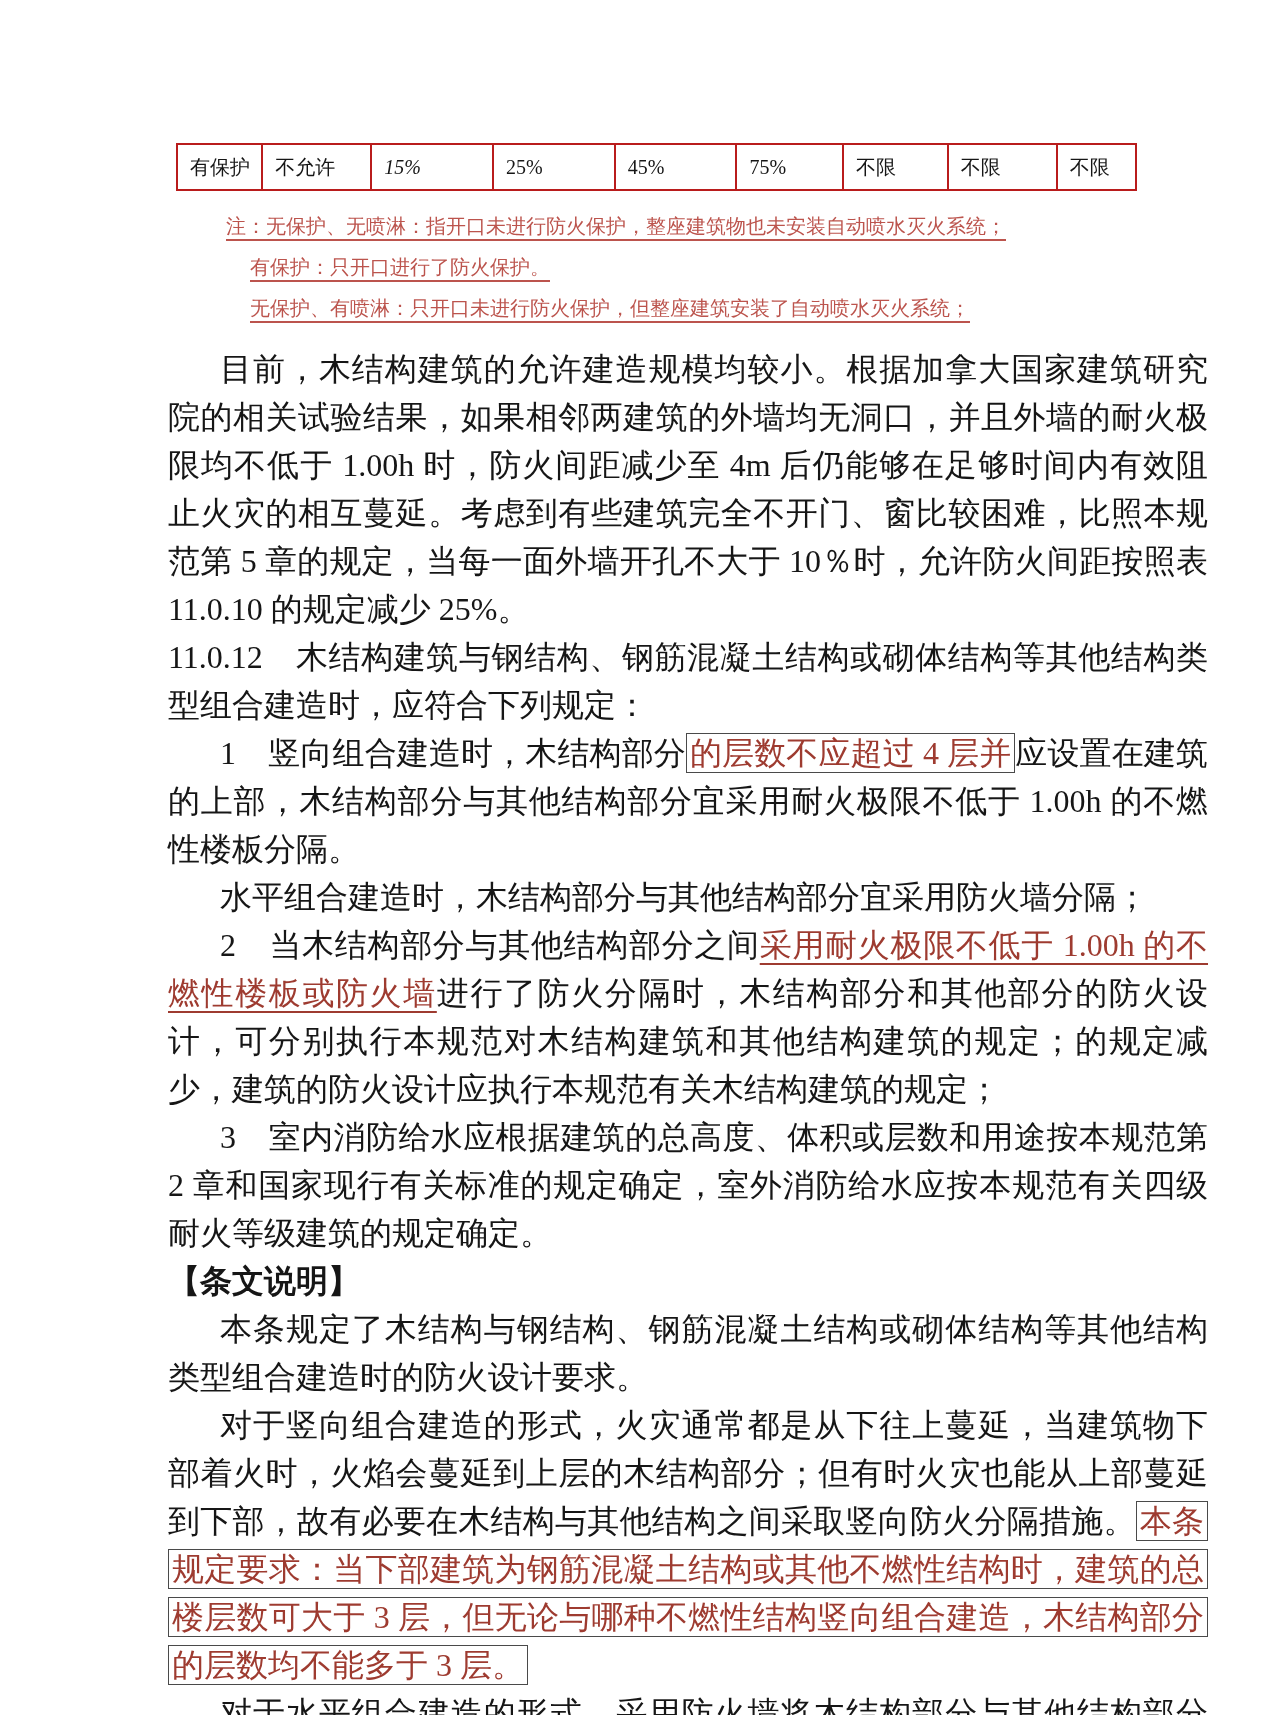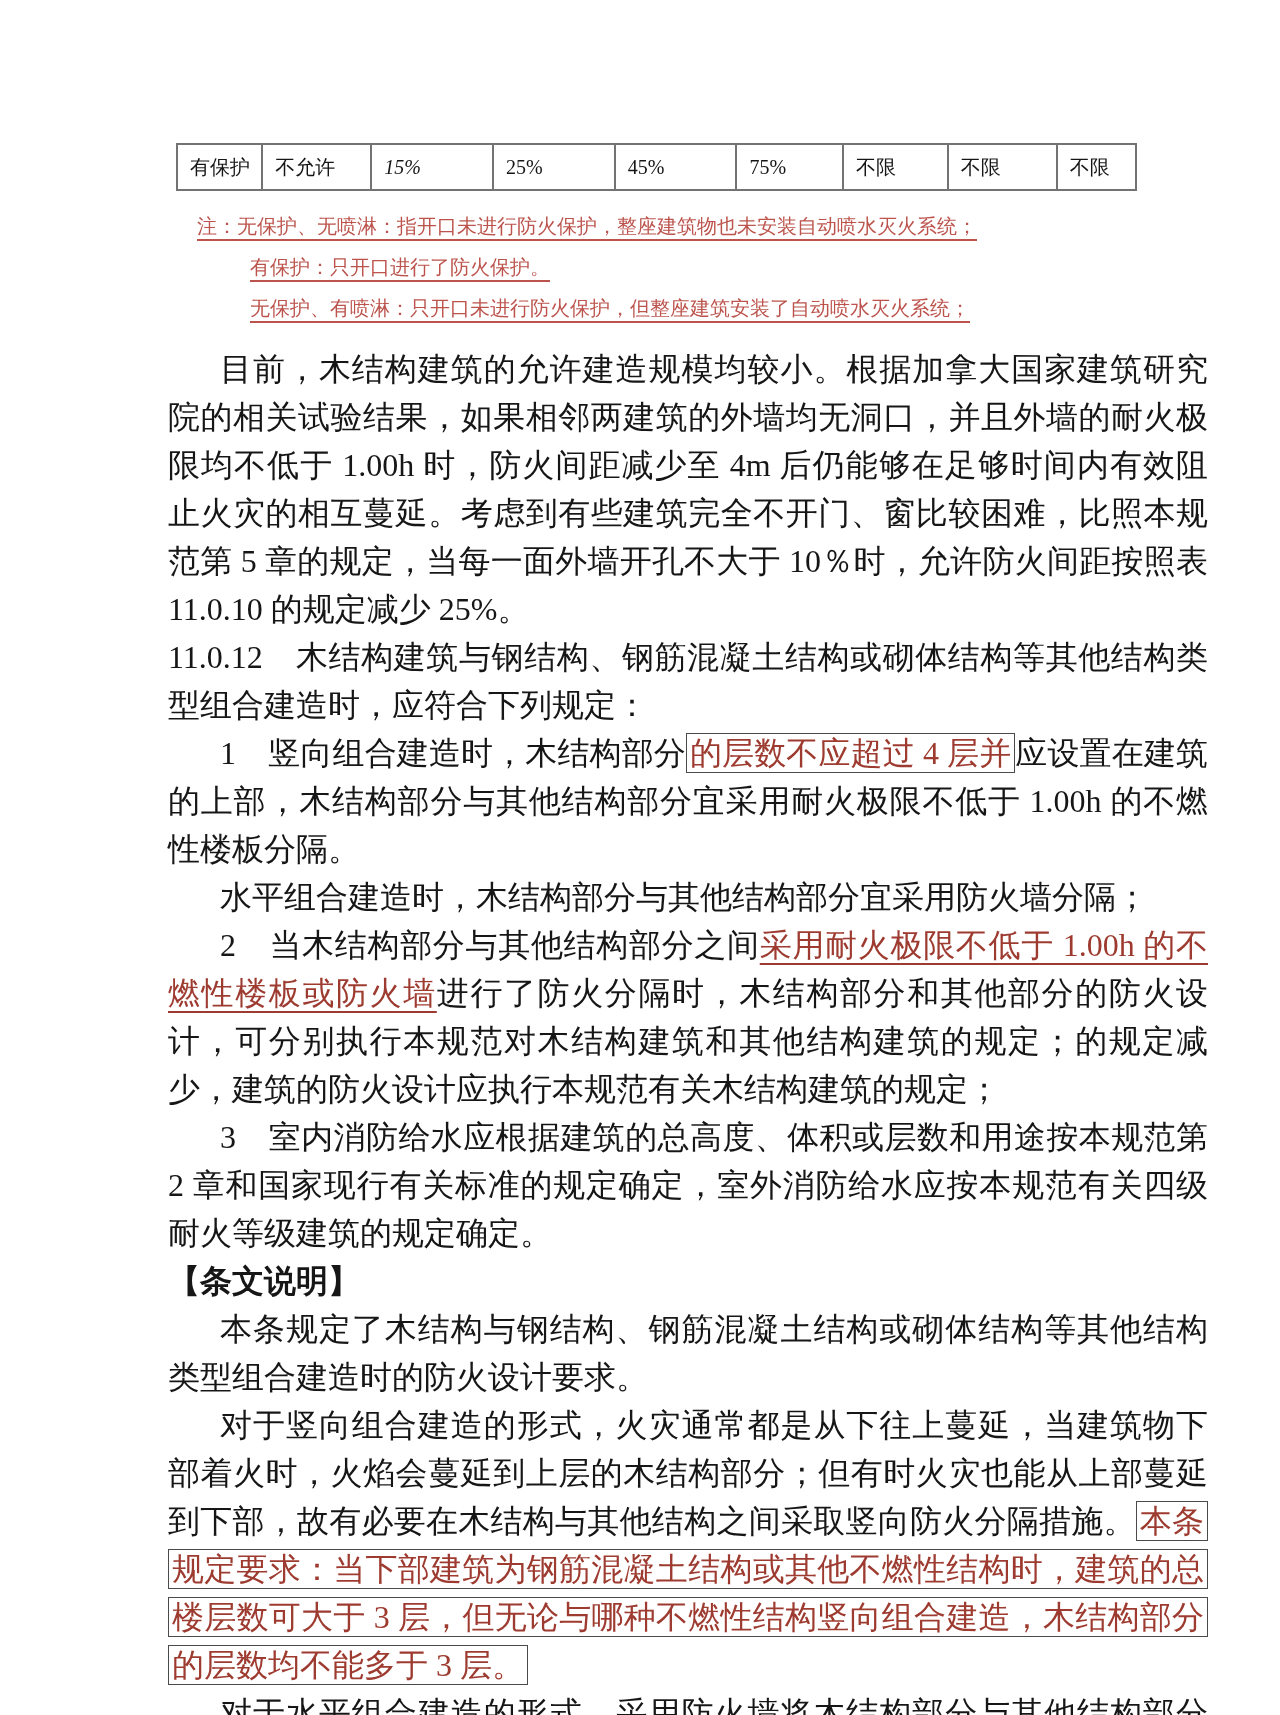--- a/index.html
+++ b/index.html
@@ -25,37 +25,37 @@
   }
 
   
   table.spec {
     border-collapse: collapse;
     table-layout: fixed;
     margin-left: 8px;
     width: 961px;
   }
   table.spec td {
-    border: 2px solid #737373;
+    border: 2px solid #b91c1c;
     height: 44px;
     font-size: 20px;
     padding: 0 0 0 12px;
     vertical-align: middle;
     white-space: nowrap;
     overflow: hidden;
   }
 
   
   .notes {
     margin-top: 15px;
     color: #bc544d;
     font-size: 20px;
     line-height: 41px;
   }
-  .note-line { margin-left: 29px; }
+  .note-line { margin-left: 58px; }
   .note-line:not(:first-child) { margin-left: 82px; }
   .note-line span {
     text-decoration: underline;
     text-underline-offset: 6px;
     text-decoration-thickness: 1.5px;
   }
 
   
   .body-text {
     margin-top: 16px;

